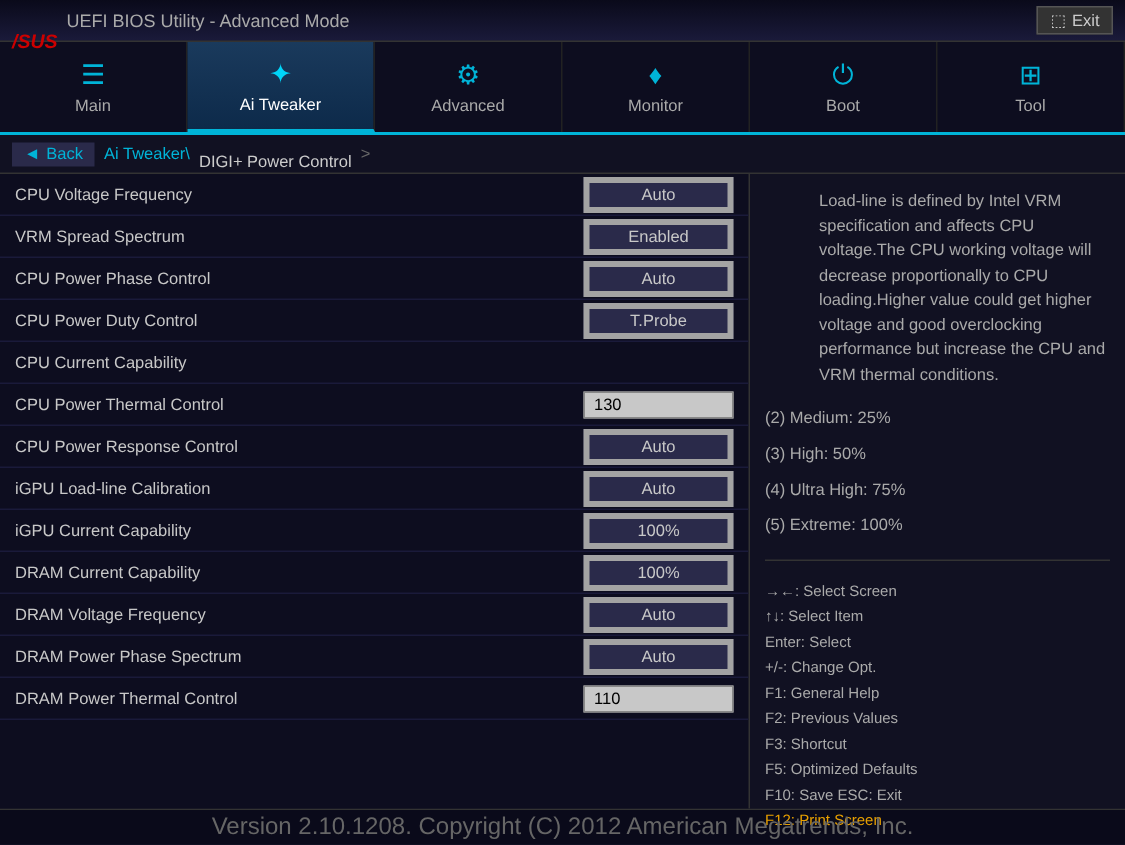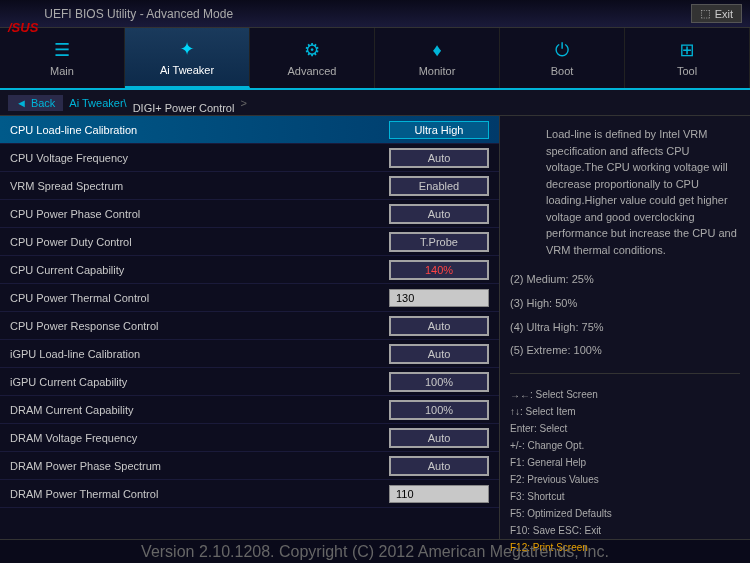--- a/index.html
+++ b/index.html
@@ -140,21 +140,21 @@
       font-size: 11px;
     }
     .setting-row.selected .setting-label { color: #fff; }
     .setting-value {
       background: #2a2a4a;
       color: #c8c8c8;
       font-size: 11px;
       padding: 2px 12px;
       min-width: 100px;
       text-align: center;
-      border: 2px solid #a3a3a3;
+      border: 4px solid #a3a3a3;
     }
     .setting-value.ultra-high {
       background: #005a8a;
       color: #fff;
       border: 1px solid #00b4d8;
     }
     .setting-value.red-text {
       color: #ff4444;
       background: #2a2a4a;
     }
@@ -269,43 +269,38 @@
     <span>Back</span>
   </button>
   <span class="breadcrumb-link">Ai Tweaker\</span>
   <span class="breadcrumb-current"> DIGI+ Power Control </span>
   <span class="breadcrumb-sep">&gt;</span>
 </div>
 
 <div class="main-content">
 
   <div class="settings-panel" id="settings-list">
-  <div class="setting-row selected">
-        <span class="setting-label">CPU Load-line Calibration</span>
-        <span class="setting-value ultra-high">Ultra High</span>
-      </div>
       <div class="setting-row">
         <span class="setting-label">CPU Voltage Frequency</span>
         <span class="setting-value">Auto</span>
       </div>
       <div class="setting-row">
         <span class="setting-label">VRM Spread Spectrum</span>
         <span class="setting-value">Enabled</span>
       </div>
       <div class="setting-row">
         <span class="setting-label">CPU Power Phase Control</span>
         <span class="setting-value">Auto</span>
       </div>
       <div class="setting-row">
         <span class="setting-label">CPU Power Duty Control</span>
         <span class="setting-value">T.Probe</span>
       </div>
       <div class="setting-row">
         <span class="setting-label">CPU Current Capability</span>
-        <span class="setting-value red-text">140%</span>
       </div>
       <div class="setting-row">
         <span class="setting-label">CPU Power Thermal Control</span>
         <span class="setting-value input-style">130</span>
       </div>
       <div class="setting-row">
         <span class="setting-label">CPU Power Response Control</span>
         <span class="setting-value">Auto</span>
       </div>
       <div class="setting-row">

